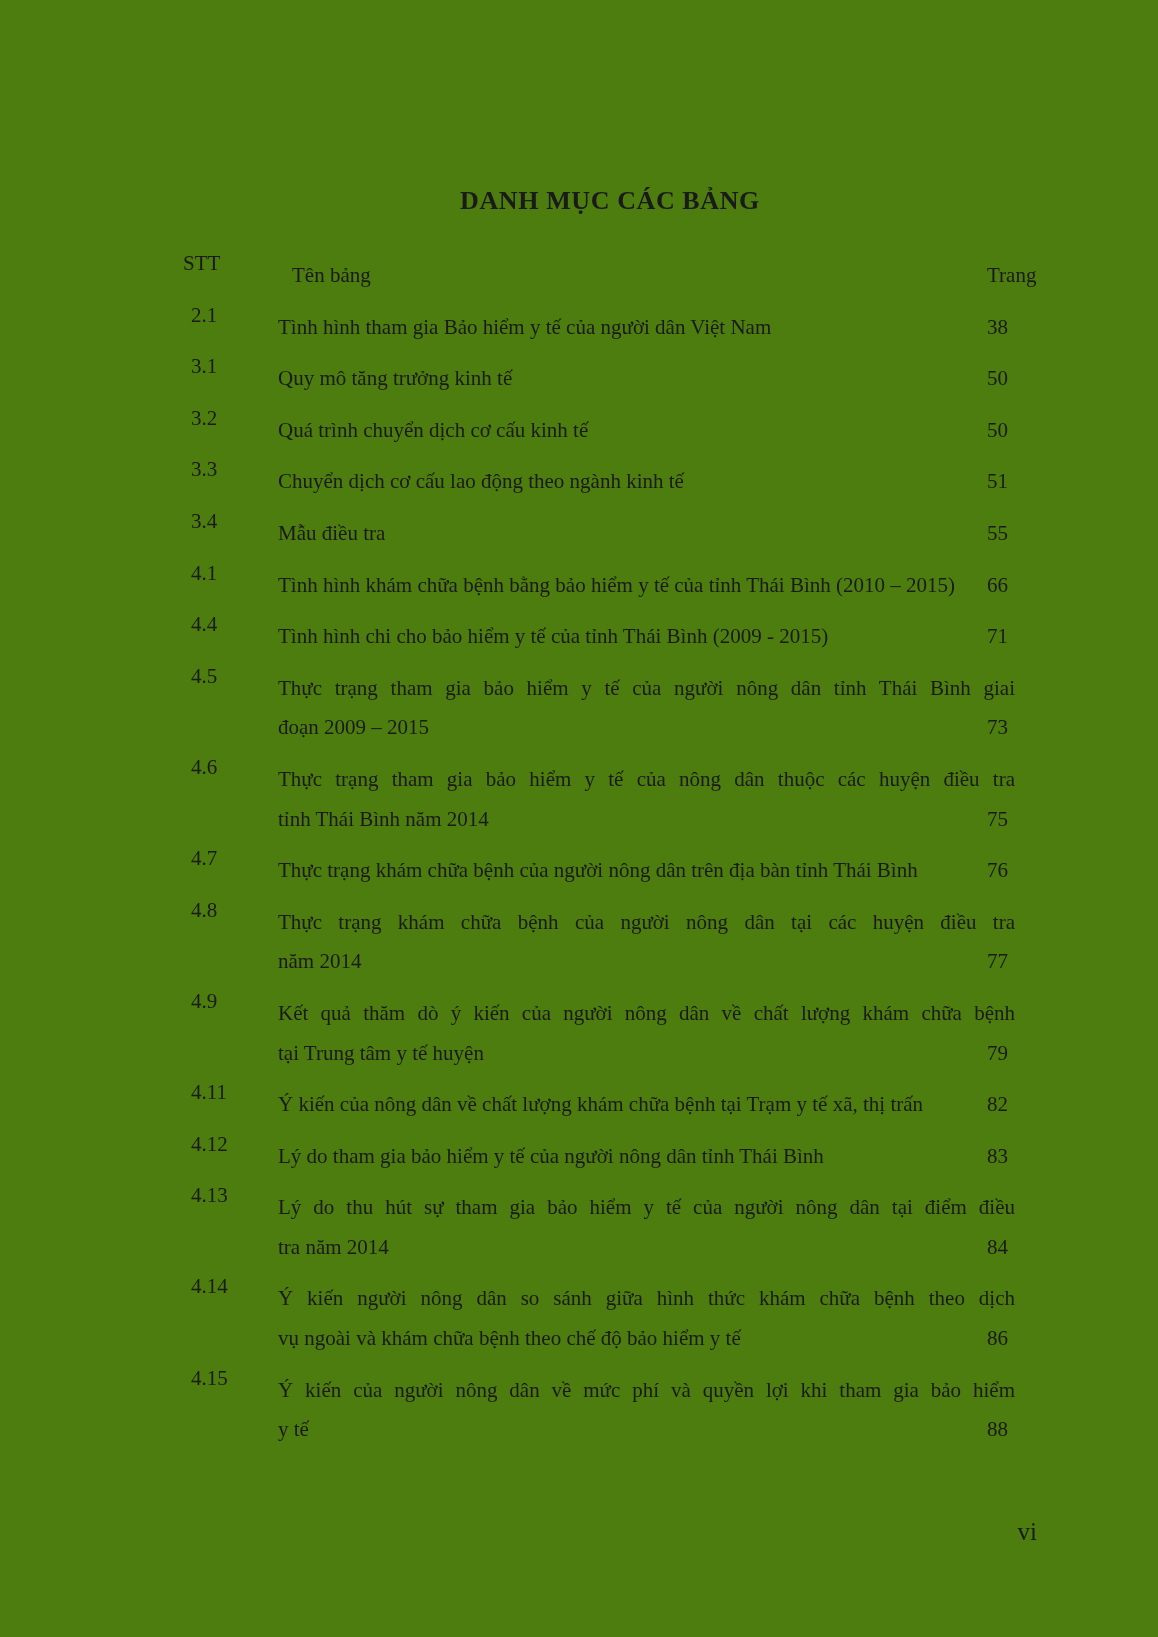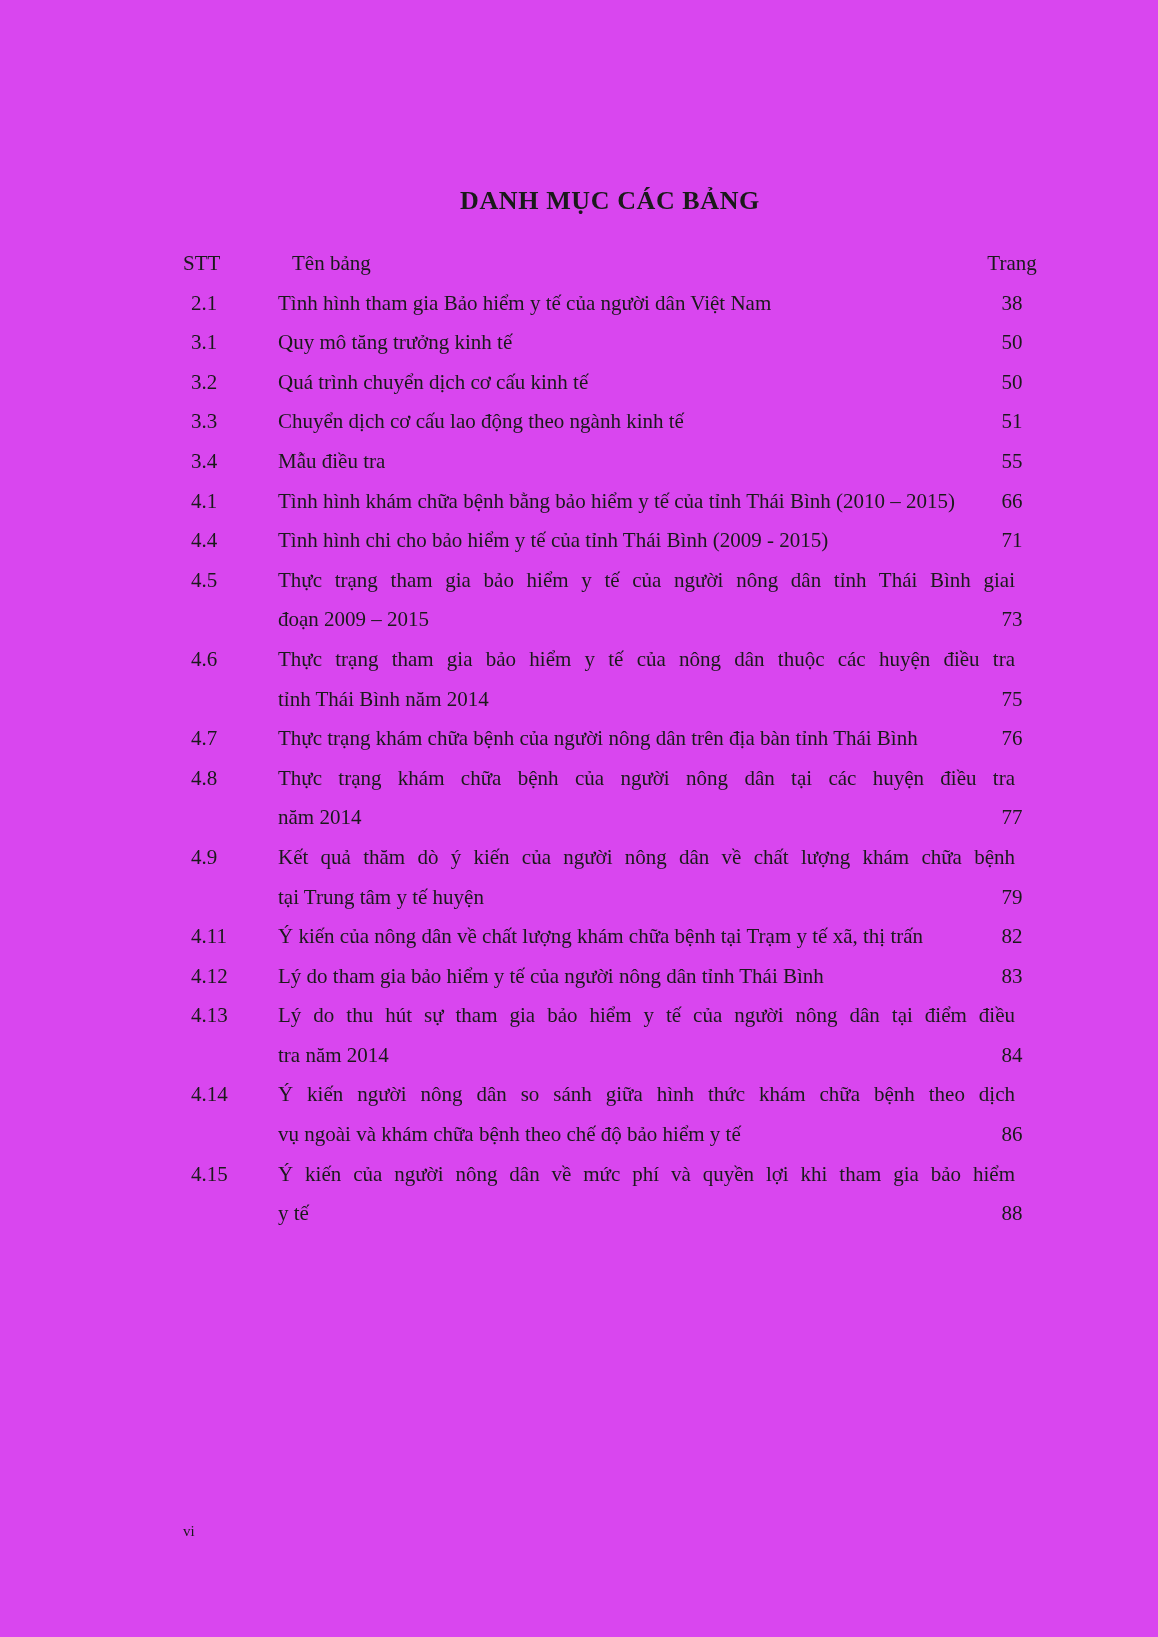--- a/index.html
+++ b/index.html
@@ -11,21 +11,21 @@
     width: 1158px;
     height: 1637px;
     font-family: "Liberation Serif", "DejaVu Serif", serif;
     color: #1a1a1a;
   }
   .page {
     position: relative;
     width: 1158px;
     height: 1637px;
     overflow: hidden;
-    background: #d946ef;
+    background: #4d7c0f;
   }
   .title {
     position: absolute;
     left: 183px;
     right: 121px;
     top: 186px;
     margin: 0;
     text-align: center;
     font-size: 26px;
     font-weight: bold;
@@ -47,53 +47,54 @@
     flex: none;
     width: 95px;
     line-height: 39.6px;
     height: 39.6px;
     align-self: flex-start;
   }
   .row .col-num { padding-left: 8px; box-sizing: border-box; }
   .col-name {
     flex: none;
     width: 737px;
+    margin-top: 12px;
   }
   .header-name {
     padding-left: 14px;
     box-sizing: border-box;
     line-height: 39.6px;
     height: 39.6px;
   }
   .col-page {
     flex: none;
     width: 50px;
     margin-left: -28px;
-    text-align: center;
+    text-align: left;
     line-height: 39.6px;
     height: 39.6px;
   }
   .line {
     line-height: 39.6px;
     height: 39.6px;
     white-space: nowrap;
   }
   .line.just {
     white-space: normal;
     text-align: justify;
     text-align-last: justify;
     text-justify: inter-word;
   }
   .footer {
     position: absolute;
     left: 183px;
     right: 121px;
     top: 1512px;
-    text-align: left;
-    font-size: 15px;
+    text-align: right;
+    font-size: 25px;
     line-height: 39.6px;
   }
 </style>
 </head>
 <body>
 
 <div class="page">
 
   <h1 class="title">DANH MỤC CÁC BẢNG</h1>
 

